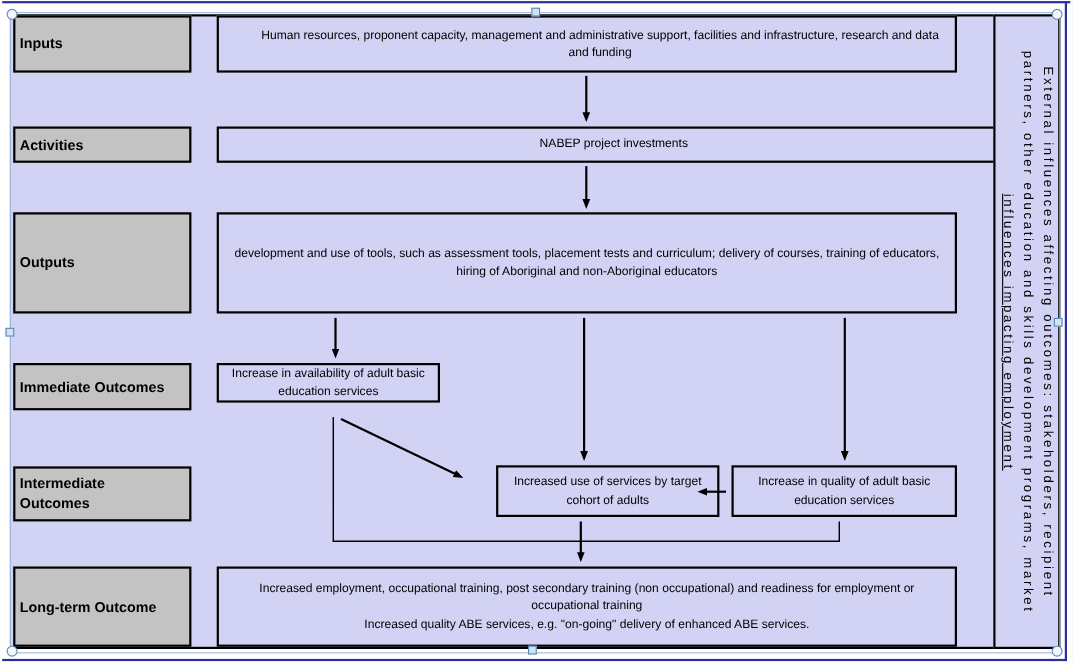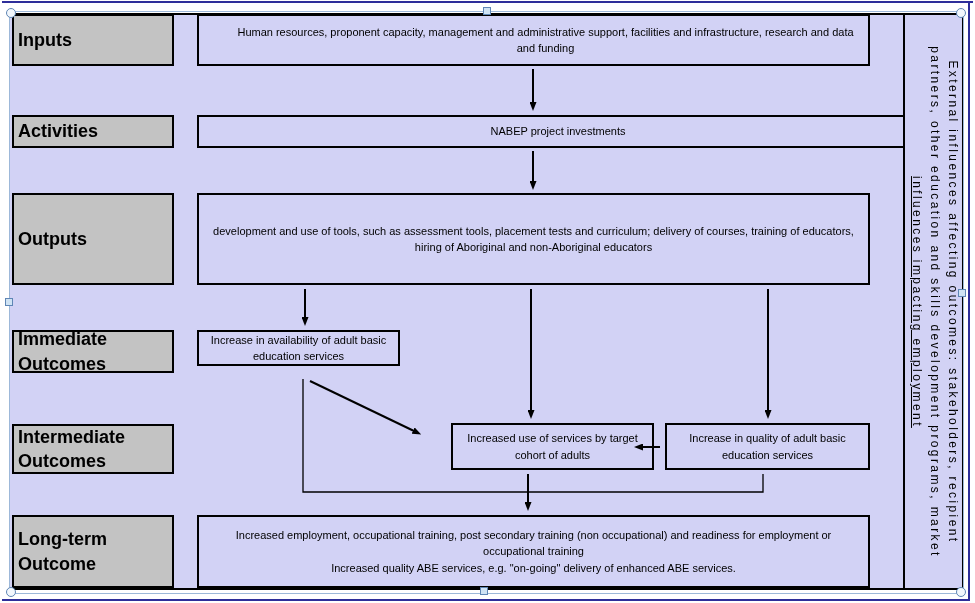--- a/index.html
+++ b/index.html
@@ -21,21 +21,21 @@
   #side-panel{position:absolute;left:903px;top:13px;width:61px;height:577px;
               background:#d2d2f5;border:2px solid #000;box-sizing:border-box;}
   #side-rot{position:absolute;left:50%;top:50%;width:568px;height:56px;
             transform:translate(-50%,-50%) rotate(90deg);
             font-size:12px;letter-spacing:2.4px;color:#000;text-align:center;line-height:18px;white-space:nowrap;}
   #side-rot .underline{text-decoration:underline;}
 
   
   .label-box{position:absolute;left:12px;width:162px;background:#c3c3c3;border:2px solid #000;
              box-sizing:border-box;display:flex;align-items:center;
-             font-weight:bold;font-size:18px;color:#000;padding-left:4px;line-height:1.35;}
+             font-weight:bold;font-size:13px;color:#000;padding-left:4px;line-height:1.35;}
   #label-inputs{top:14px;height:52px;}
   #label-activities{top:115px;height:33px;}
   #label-outputs{top:193px;height:92px;}
   #label-immediate{top:330px;height:43px;}
   #label-intermediate{top:424px;height:50px;}
   #label-longterm{top:515px;height:73px;}
   #label-intermediate span{max-width:118px;display:inline-block;}
 
   
   .flow-box{position:absolute;background:#d2d2f5;border:2px solid #000;box-sizing:border-box;

